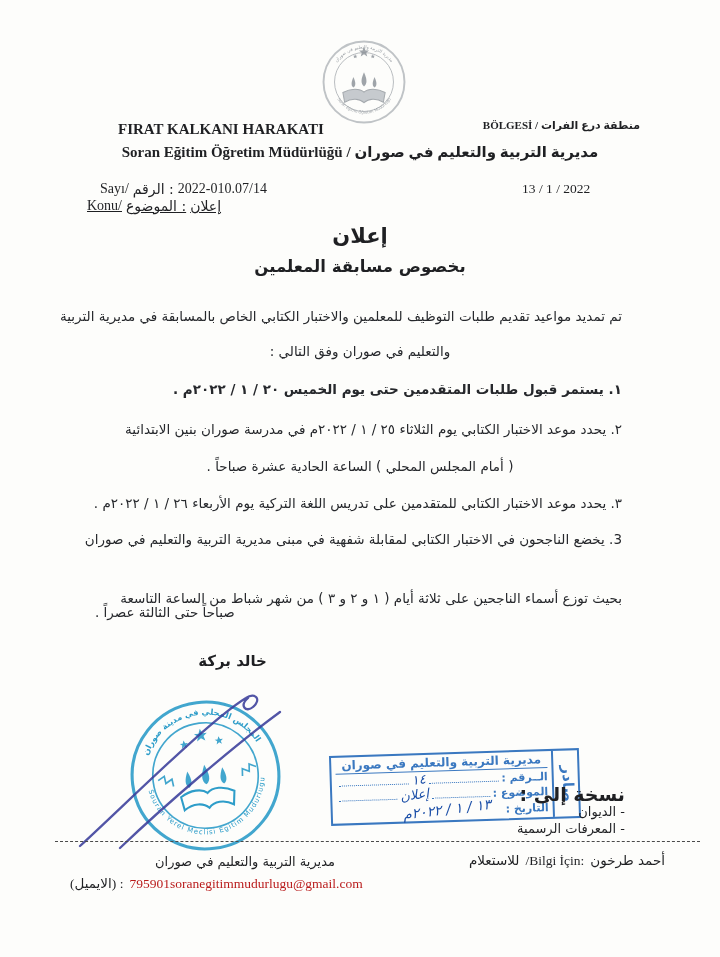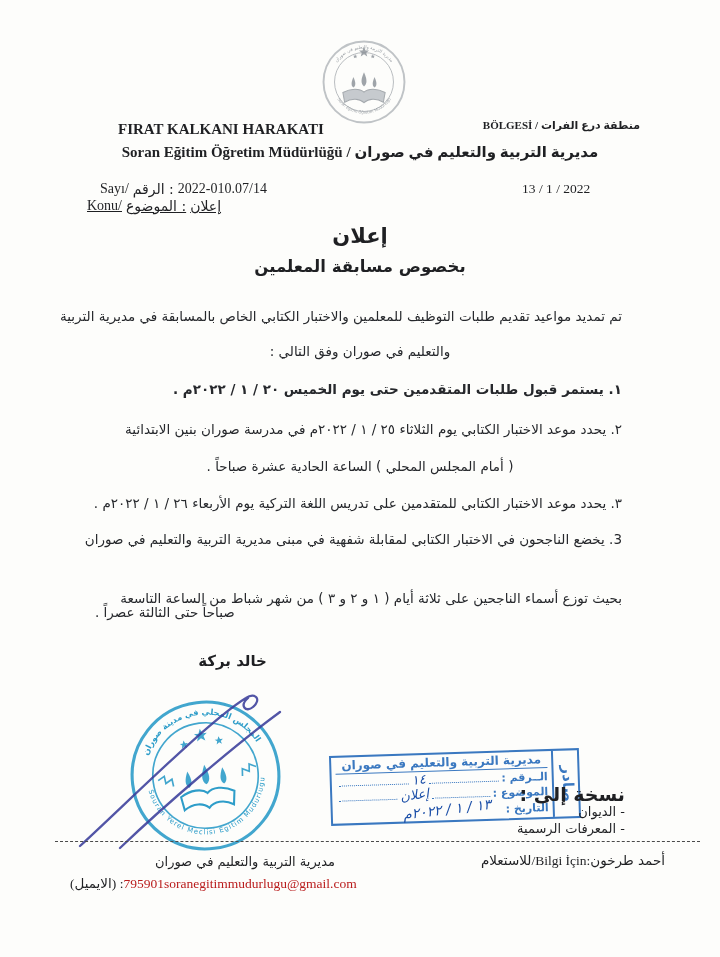--- a/index.html
+++ b/index.html
@@ -9,21 +9,21 @@
   .ar{direction:rtl;font-family:"DejaVu Sans","Liberation Serif",sans-serif;}
   .lat{font-family:"Liberation Serif",serif;}
   .b{font-weight:bold;}
   .ctr{left:0;width:720px;text-align:center;}
   .body-line{font-size:13.5px;color:#26282c;}
   .refrow{display:flex;gap:4px;font-size:14px;align-items:flex-start;}
   .refrow .arbit{font-family:"DejaVu Sans",sans-serif;}
   .sep-dash{border-top:1.6px dashed #4a4a4a;height:0;}
   .copies{font-size:13px;text-align:right;line-height:17px;}
   .copies .hd{font-weight:bold;font-size:19px;}
-  .footrow{display:flex;font-size:13.5px;align-items:baseline;}
+  .footrow{display:flex;gap:6px;font-size:13.5px;align-items:baseline;}
   .email{ color:#b91c1c;}
   
   .boxstamp{display:flex;direction:rtl;border:2px solid #3a78c0;color:#3a78c0;
             background:rgba(255,255,255,0);transform:rotate(-1.8deg);
             font-family:"DejaVu Sans",sans-serif;}
   .boxstamp .side{writing-mode:vertical-rl;text-align:center;font-weight:bold;font-size:15px;
                   letter-spacing:3px;border-left:2px solid #3a78c0;padding:2px 1px;width:22px;}
   .boxstamp .main{flex:1;display:flex;flex-direction:column;padding:1px 4px;}
   .boxstamp .shead{font-size:12px;font-weight:bold;text-align:center;border-bottom:1.5px solid #3a78c0;padding-bottom:1px;}
   .srow{display:flex;align-items:baseline;font-size:11px;font-weight:bold;height:15px;}

